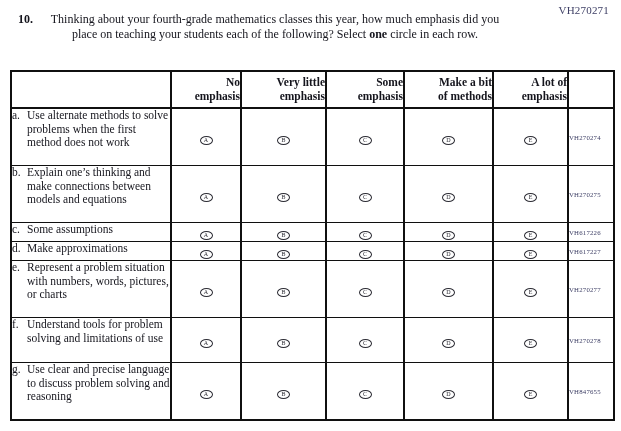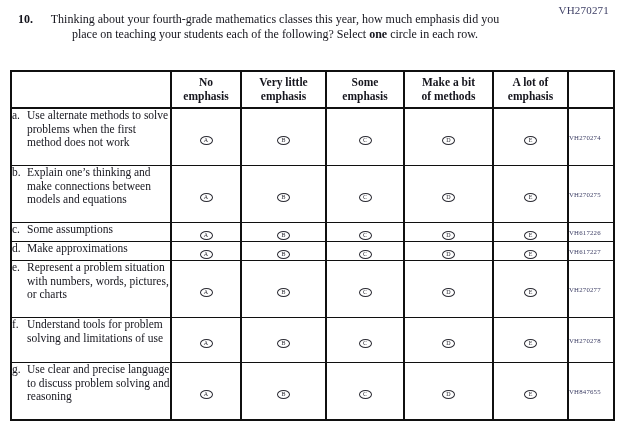--- a/index.html
+++ b/index.html
@@ -33,21 +33,21 @@
     background:#fff;
   }
   table.grid, table.grid td, table.grid th{
     border:1px solid #101010;
   }
   table.grid{border-width:2px;}
   table.grid td, table.grid th{
     border-left-width:2px;border-right-width:2px;
     padding:0;
   }
-  table.grid th{border-bottom-width:2px;}
+  table.grid th{border-bottom-width:2px;text-align:right;}
   th.colhead{
     font-size:11.5px;font-weight:bold;line-height:1.15;
     text-align:center;vertical-align:middle;
     height:35px;
   }
   td.item{
     vertical-align:top;
     font-size:11.5px;line-height:1.18;
     padding:1px 2px 1px 4px;
   }

